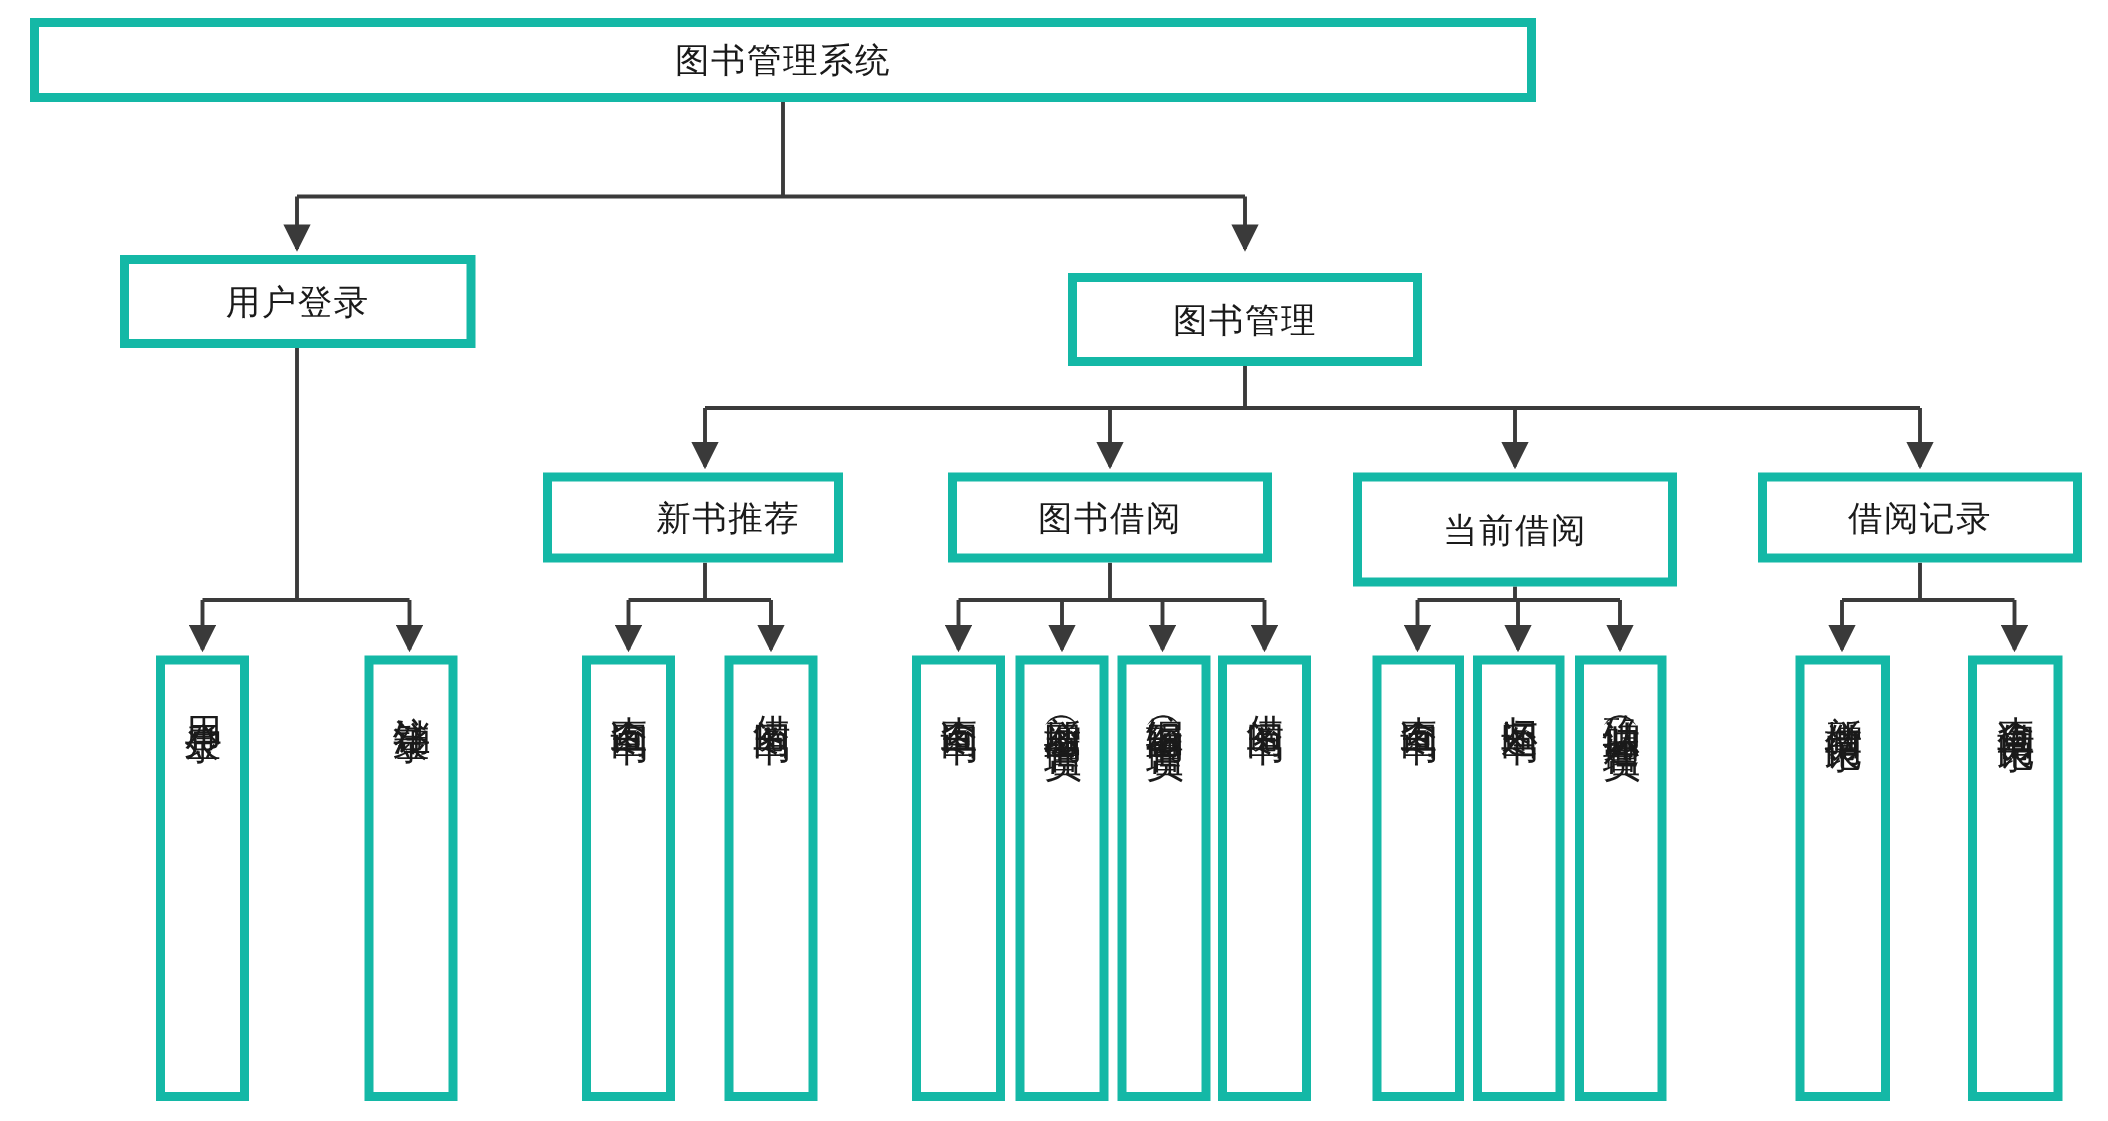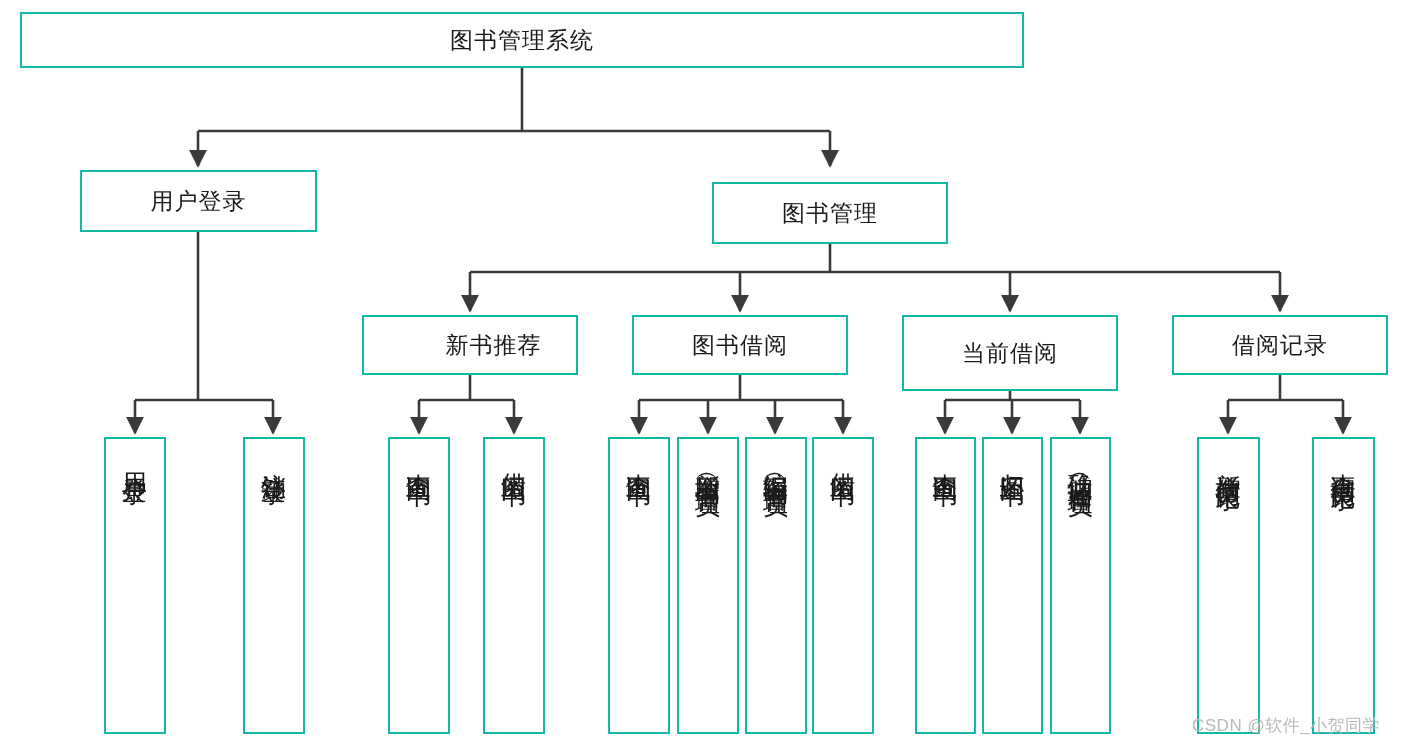--- a/index.html
+++ b/index.html
@@ -10,21 +10,21 @@
     overflow:hidden;
     position:relative;
   }
   #diagram{position:absolute;left:0;top:0;width:1405px;height:747px;}
   .edges{position:absolute;left:0;top:0;width:1405px;height:747px;}
 
   .node{
     position:absolute;
     box-sizing:border-box;
     background:#ffffff;
-    border:2px solid #14b8a6;
+    border:6px solid #14b8a6;
     display:flex;
     align-items:center;
     justify-content:center;
     color:#1a1a1a;
   }
   .node .lbl{
     display:block;
     text-align:center;
     line-height:1.15;
     white-space:nowrap;
@@ -117,21 +117,21 @@
     <span class="lbl">图书管理系统</span>
   </div>
 
   <div class="node h" style="left:80px;top:170px;width:237px;height:62px;">
     <span class="lbl">用户登录</span>
   </div>
   <div class="node h" style="left:712px;top:182px;width:236px;height:62px;">
     <span class="lbl">图书管理</span>
   </div>
 
-  <div class="node h" style="left:362px;top:315px;width:216px;height:60px;padding-left:47px;">
+  <div class="node h" style="left:362px;top:315px;width:200px;height:60px;padding-left:47px;">
     <span class="lbl">新书推荐</span>
   </div>
   <div class="node h" style="left:632px;top:315px;width:216px;height:60px;">
     <span class="lbl">图书借阅</span>
   </div>
   <div class="node h" style="left:902px;top:315px;width:216px;height:76px;">
     <span class="lbl">当前借阅</span>
   </div>
   <div class="node h" style="left:1172px;top:315px;width:216px;height:60px;">
     <span class="lbl">借阅记录</span>
@@ -174,14 +174,13 @@
     <span class="lbl">确认归还（管理员）</span>
   </div>
 
   <div class="node v" style="left:1197px;top:437px;width:63px;height:297px;">
     <span class="lbl">新增借阅记录</span>
   </div>
   <div class="node v" style="left:1312px;top:437px;width:63px;height:297px;">
     <span class="lbl">查询借阅记录</span>
   </div>
 
-  <div class="watermark">CSDN @软件_小贺同学</div>
 </div>
 
 </body></html>

